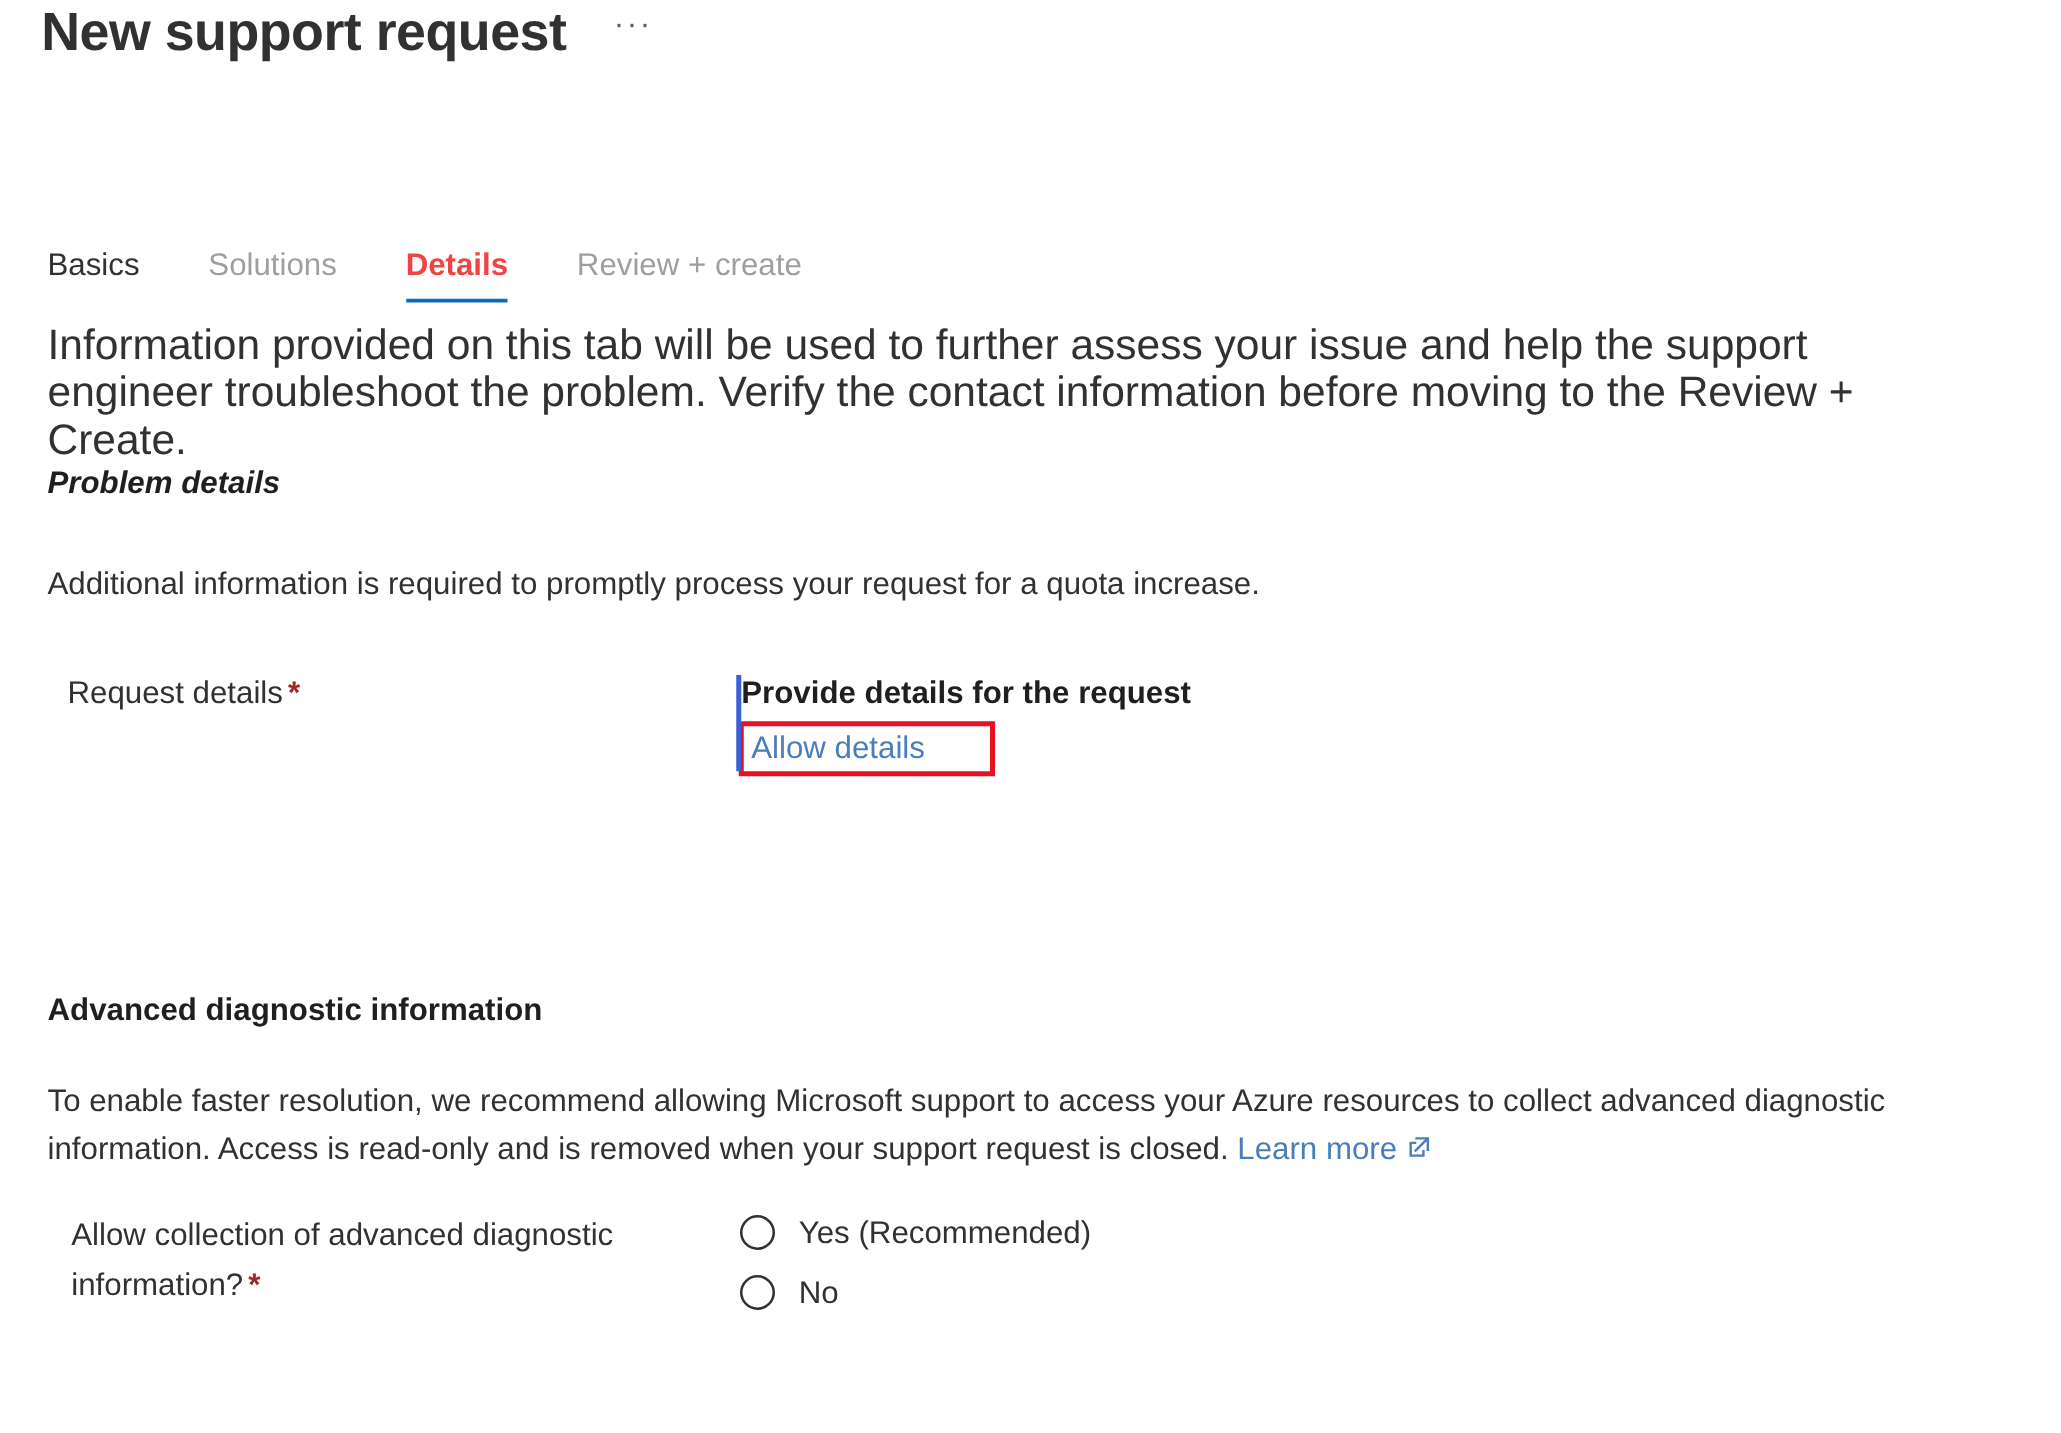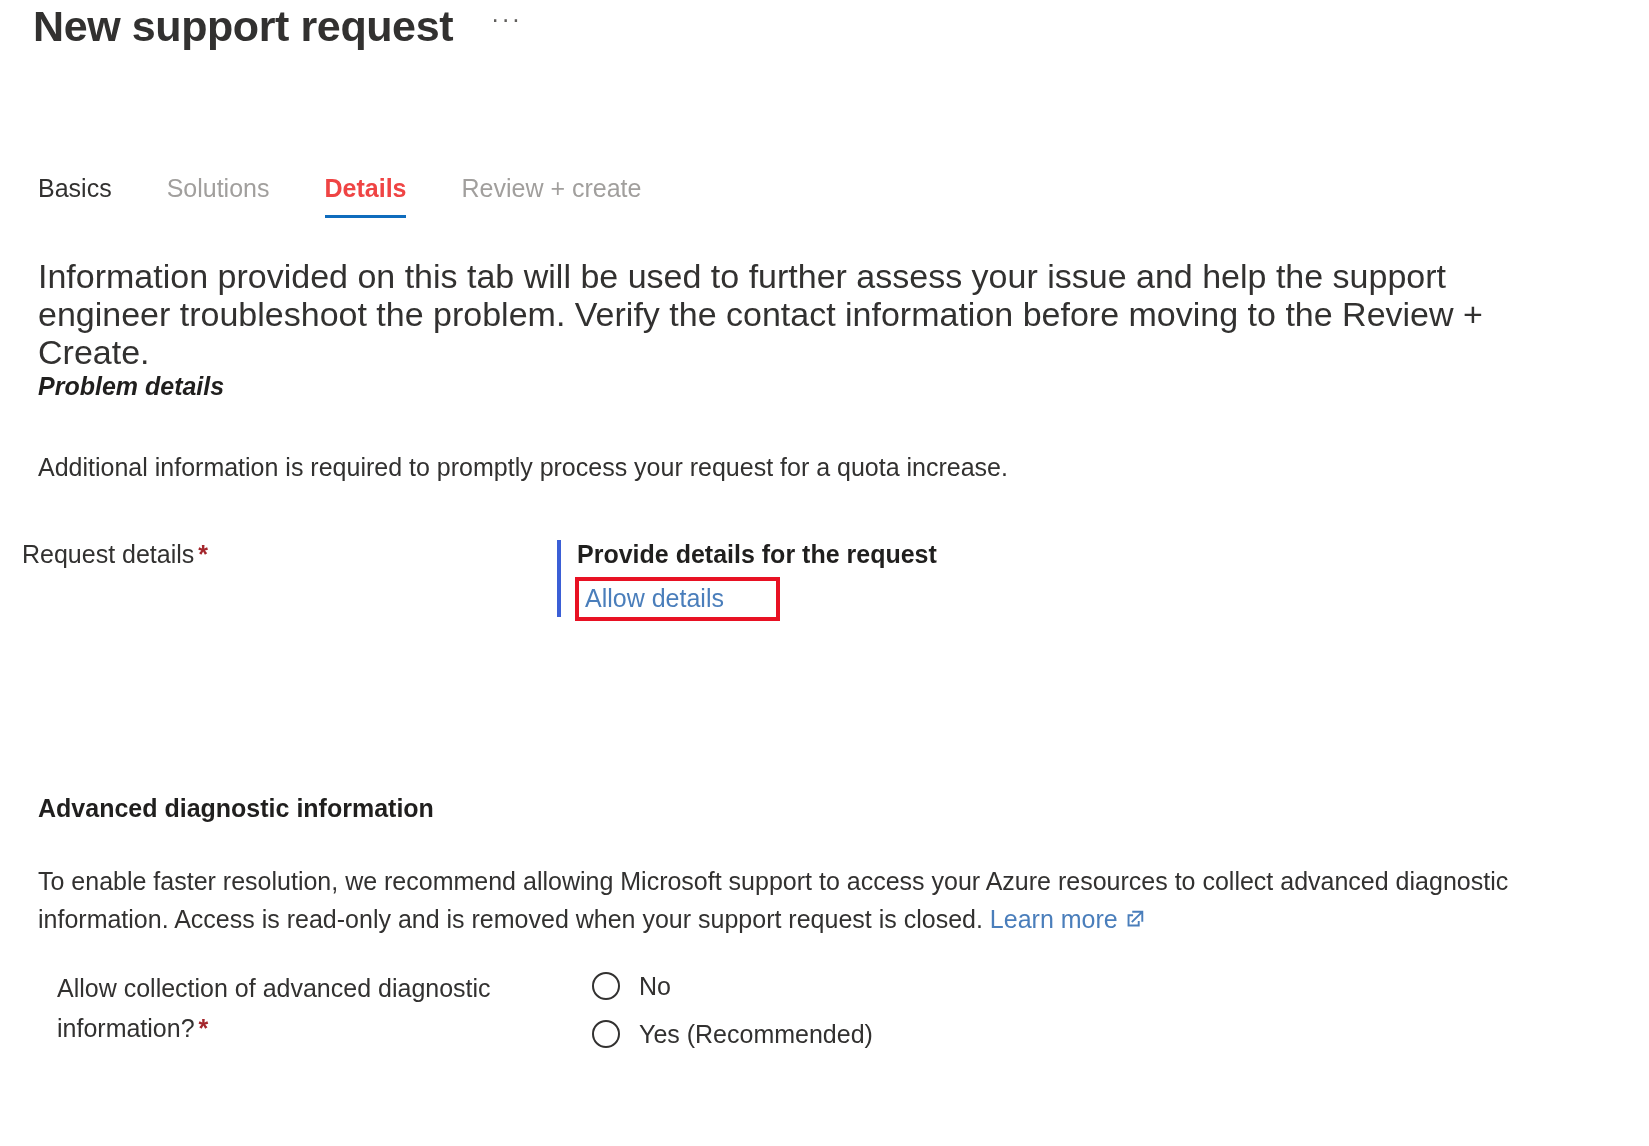--- a/index.html
+++ b/index.html
@@ -54,20 +54,21 @@
   }
   .tab {
     font-size: 25px;
     line-height: 32px;
     padding: 0 29px 14px 0;
     margin-right: 26px;
     color: #323130;
     cursor: pointer;
     position: relative;
     white-space: nowrap;
+    margin-top: 24px;
   }
   .tab:first-child { padding-left: 0; }
   .tab.muted { color: #a19f9d; }
   .tab.active {
     font-weight: 700;
     color: #ef4444;
   }
   .tab.active::after {
     content: "";
     position: absolute;
@@ -122,38 +123,38 @@
     vertical-align: -2px;
     margin-left: 6px;
   }
 
   
   .field-row {
     position: absolute;
     display: flex;
     align-items: flex-start;
   }
-  #request-details-row { left: 22px; top: 536px; justify-content: center; }
+  #request-details-row { left: 54px; top: 536px; justify-content: center; }
   .field-label {
     width: 535px;
     font-size: 25px;
     line-height: 36px;
     color: #323130;
     font-weight: 350;
     flex: 0 0 535px;
   }
   .required-star {
     color: #a4262c;
     font-weight: 600;
     font-size: 25px;
     margin-left: 4px;
   }
   .callout {
     position: relative;
-    padding-left: 20px;
+    padding-left: 4px;
   }
   .callout::before {
     content: "";
     position: absolute;
     left: 0;
     top: 4px;
     bottom: 4px;
     width: 4px;
     background: #3b5fd6;
   }
@@ -252,20 +253,20 @@
         <path d="M2.6 4.6h4V6H4v6h6V9.4h1.4V13.4H2.6V4.6z" fill="#4a7ebb"></path>
       </svg></span></div>
 
 <div class="field-row" id="diagnostic-row">
   <div class="field-label">
     <span>Allow collection of advanced diagnostic information?</span><span class="required-star">*</span>
   </div>
   <div class="radio-group">
     <label class="radio-option">
       <span class="radio-circle"></span>
-      <span class="radio-label">No</span>
+      <span class="radio-label">Yes (Recommended)</span>
     </label>
     <label class="radio-option">
       <span class="radio-circle"></span>
-      <span class="radio-label">Yes (Recommended)</span>
+      <span class="radio-label">No</span>
     </label>
   </div>
 </div>
 
 </body></html>

